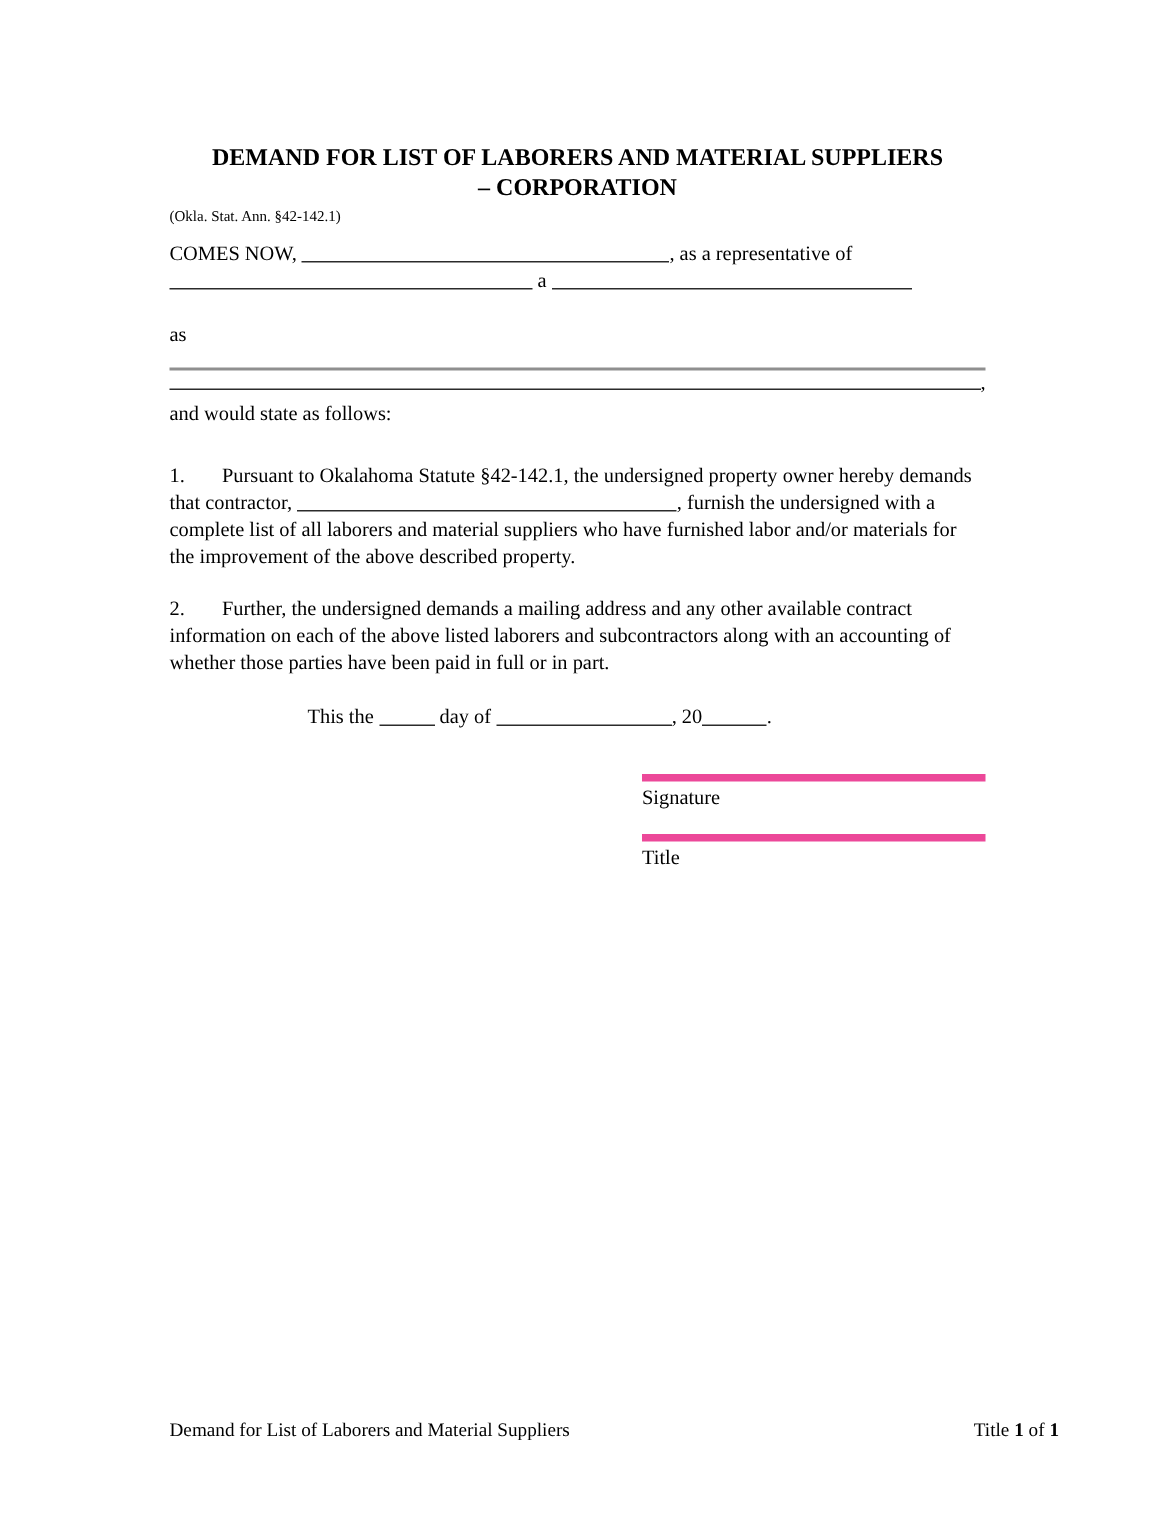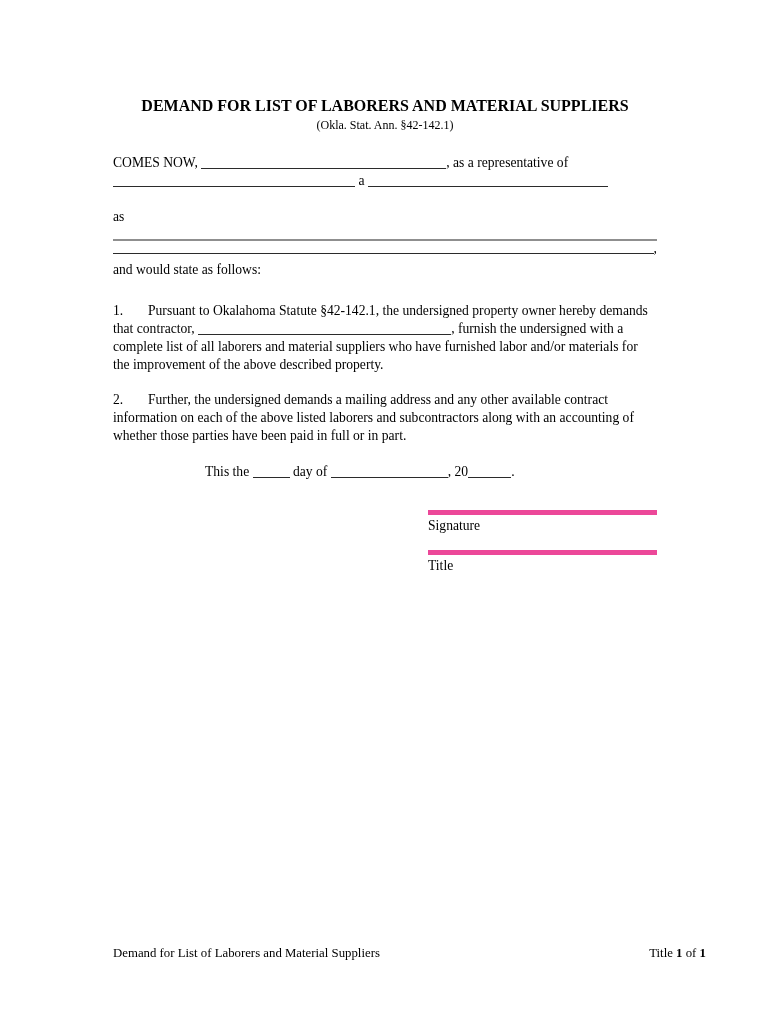--- a/index.html
+++ b/index.html
@@ -20,27 +20,26 @@
     color: #000000;
     overflow: hidden;
   }
   .doc-title {
     text-align: center;
     font-weight: bold;
     font-size: 16px;
     line-height: 20px;
   }
   .statute {
-    text-align: center;
     font-weight: normal;
-    font-size: 12px;
+    font-size: 10px;
     line-height: 18px;
   }
   p { margin: 0; }
-  .intro { margin-top: 20px; }
+  .intro { margin-top: 6px; }
   .blank {
     display: inline-block;
     height: 12px;
     border-bottom: 1px solid #2b2b2b;
     margin-bottom: -2px;
     vertical-align: baseline;
   }
   .blank-rep        { width: 245px; }
   .blank-corp-name  { width: 242px; }
   .blank-state      { width: 240px; }
@@ -91,20 +90,21 @@
   }
   .b { font-weight: bold; }
 </style>
 </head>
 <body>
 
 <div class="page">
 
   <div>
     <div class="doc-title">DEMAND FOR LIST OF LABORERS AND MATERIAL SUPPLIERS</div>
+    <div class="doc-title">– CORPORATION</div>
     <div class="statute">(Okla. Stat. Ann. §42-142.1)</div>
   </div>
 
   <p class="intro"><span>COMES NOW,</span>
     <span class="blank blank-rep"></span><span>, as a representative of</span><br>
     <span class="blank blank-corp-name"></span>
     <span>a</span>
     <span class="blank blank-state"></span><br><br><span>as</span>
   </p>
 

